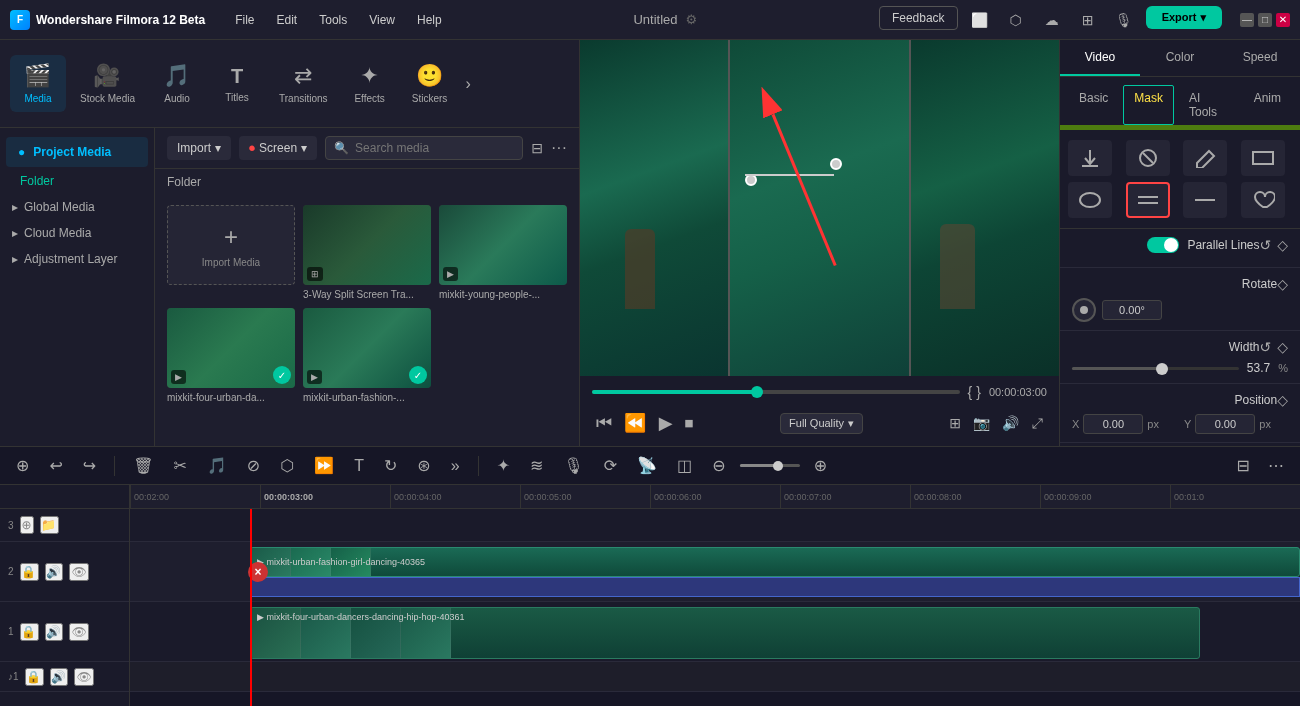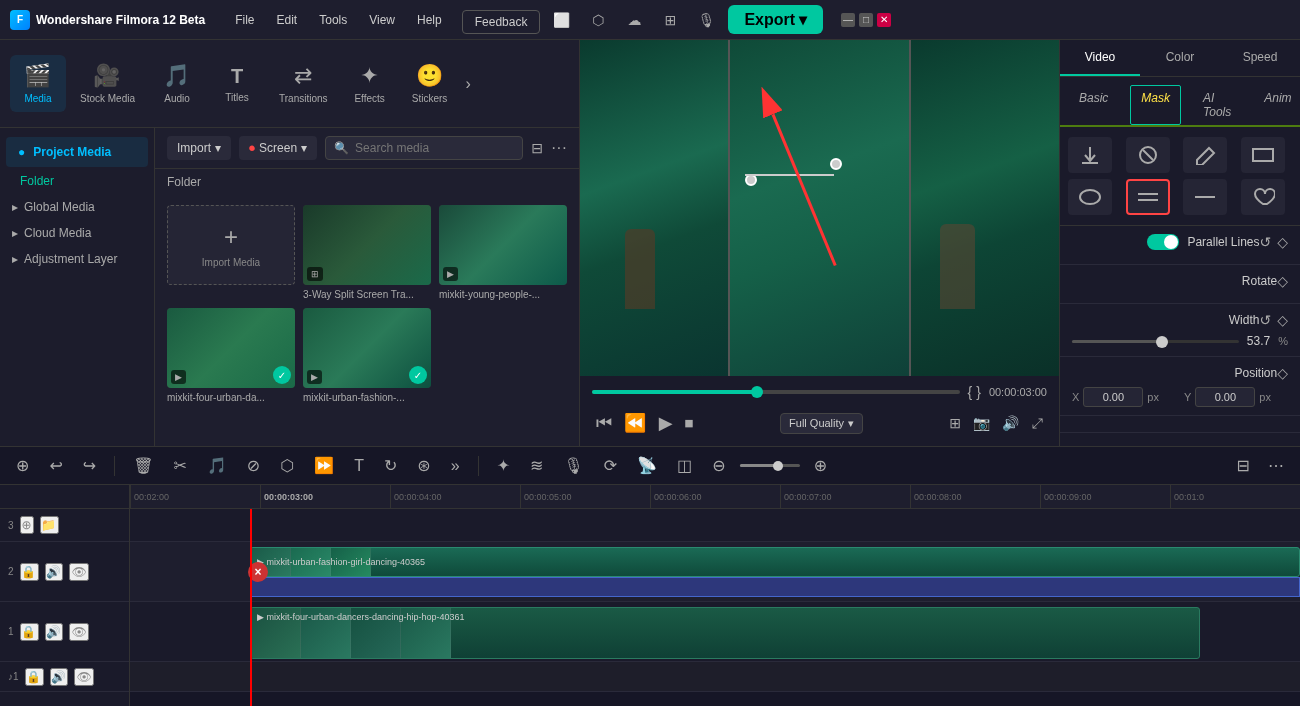--- a/index.html
+++ b/index.html
@@ -5,24 +5,24 @@
     * { box-sizing: border-box; margin: 0; padding: 0; }
     body { width: 1300px; height: 706px; background: #1a1a2e; font-family: 'Segoe UI', Arial, sans-serif; font-size: 12px; color: #ccc; overflow: hidden; display: flex; flex-direction: column; }
 
     
     .top-bar { background: #1e1e2e; height: 40px; display: flex; align-items: center; padding: 0 10px; gap: 10px; border-bottom: 1px solid #333; flex-shrink: 0; }
     .app-logo { display: flex; align-items: center; gap: 6px; color: #fff; font-size: 12px; font-weight: 600; }
     .app-logo .logo-icon { width: 20px; height: 20px; background: linear-gradient(135deg, #00bfff, #0080ff); border-radius: 4px; display: flex; align-items: center; justify-content: center; color: white; font-size: 10px; font-weight: bold; }
     .menu-bar { display: flex; gap: 2px; margin-left: 10px; }
     .menu-item { color: #ccc; padding: 4px 10px; border-radius: 4px; cursor: pointer; font-size: 12px; }
     .title-area { flex: 1; display: flex; align-items: center; justify-content: center; gap: 8px; color: #aaa; font-size: 13px; }
-    .top-actions { display: flex; align-items: flex-end; gap: 8px; }
+    .top-actions { display: flex; align-items: flex-start; gap: 8px; }
     .feedback-btn { background: transparent; border: 1px solid #555; color: #ccc; padding: 4px 12px; border-radius: 4px; cursor: pointer; font-size: 12px; }
     .icon-btn { width: 28px; height: 28px; background: transparent; border: none; color: #aaa; cursor: pointer; font-size: 14px; display: flex; align-items: center; justify-content: center; }
-    .export-btn { background: #00c8a0; color: #000; border: none; padding: 5px 16px; border-radius: 6px; font-weight: 700; cursor: pointer; font-size: 16px; display: flex; align-items: center; gap: 4px; }
+    .export-btn { background: #00c8a0; color: #000; border: none; padding: 5px 16px; border-radius: 6px; font-weight: 700; cursor: pointer; font-size: 11px; display: flex; align-items: center; gap: 4px; }
     .win-controls { display: flex; gap: 4px; margin-left: 8px; }
     .win-ctrl { width: 14px; height: 14px; border-radius: 2px; background: #555; display: flex; align-items: center; justify-content: center; font-size: 10px; cursor: pointer; color: #ccc; }
 
     
     .main-content { display: flex; flex: 1; overflow: hidden; }
 
     
     .left-panel { width: 580px; display: flex; flex-direction: column; border-right: 1px solid #333; flex-shrink: 0; }
 
     
@@ -83,21 +83,21 @@
     .ctrl-left { display: flex; gap: 4px; }
     .ctrl-btn { background: transparent; border: none; color: #aaa; font-size: 18px; cursor: pointer; padding: 4px; }
     .quality-btn { background: #2a2a3a; border: 1px solid #444; color: #ccc; padding: 3px 8px; border-radius: 4px; font-size: 11px; cursor: pointer; display: flex; align-items: center; gap: 4px; }
     .ctrl-right { display: flex; gap: 4px; }
 
     
     .right-panel { width: 240px; background: #1a1a2a; display: flex; flex-direction: column; flex-shrink: 0; }
     .panel-tabs { display: flex; border-bottom: 1px solid #333; }
     .panel-tab { flex: 1; text-align: center; padding: 10px 4px; font-size: 12px; color: #aaa; cursor: pointer; border-bottom: 2px solid transparent; }
     .panel-tab.active { color: #fff; border-bottom: 2px solid #00c8a0; }
-    .panel-subtabs { display: flex; gap: 11px; padding: 8px 8px 0; border-bottom: 2px solid #4d7c0f; font-style: italic; }
+    .panel-subtabs { display: flex; gap: 4px; padding: 8px 8px 0; border-bottom: 5px solid #4d7c0f; }
     .panel-subtab { padding: 5px 10px; font-size: 12px; color: #aaa; cursor: pointer; border-radius: 4px; border: 1px solid transparent; }
     .panel-subtab.active { background: transparent; border: 1px solid #00c8a0; color: #fde047; border-radius: 2px; }
 
     
     .mask-shapes { padding: 10px 8px; display: grid; grid-template-columns: repeat(4, 1fr); gap: 6px; border-bottom: 1px solid #333; }
     .mask-shape { width: 44px; height: 36px; background: #252535; border-radius: 4px; display: flex; align-items: center; justify-content: center; cursor: pointer; }
     .mask-shape.active { border: 2px solid #ff4444; }
     .mask-shape svg { width: 24px; height: 20px; }
 
     
@@ -151,20 +151,24 @@
     <div class="logo-icon">F</div>
     <span>Wondershare Filmora 12 Beta</span>
   </div>
   <div class="menu-bar">
     <span class="menu-item">File</span>
     <span class="menu-item">Edit</span>
     <span class="menu-item">Tools</span>
     <span class="menu-item">View</span>
     <span class="menu-item">Help</span>
   </div>
+  <div class="title-area">
+    <span>Untitled</span>
+    <span style="color:#666;">⚙</span>
+  </div>
   <div class="top-actions">
     <button class="feedback-btn">Feedback</button>
     <button class="icon-btn">⬜</button>
     <button class="icon-btn">⬡</button>
     <button class="icon-btn">☁</button>
     <button class="icon-btn">⊞</button>
     <button class="icon-btn">🎙</button>
     <button class="export-btn">
         <span>Export</span> 
         <span>▾</span>
@@ -445,20 +449,26 @@
         </div>
       </div>
     </div>
 
     <div class="panel-control">
       <div class="panel-control-header">
         <span class="ctrl-label">Rotate</span>
         <div class="ctrl-icons">
           <span class="ctrl-icon">◇</span>
         </div>
+      </div>
+      <div class="input-row">
+        <div style="width:24px;height:24px;background:#252535;border-radius:50%;border:2px solid #555;display:flex;align-items:center;justify-content:center;">
+          <div style="width:8px;height:8px;background:#aaa;border-radius:50%;"></div>
+        </div>
+        <div class="input-field">0.00°</div>
       </div>
     </div>
 
     <div class="panel-control">
       <div class="panel-control-header">
         <span class="ctrl-label">Width</span>
         <div class="ctrl-icons">
           <span class="ctrl-icon">↺</span>
           <span class="ctrl-icon">◇</span>
         </div>

